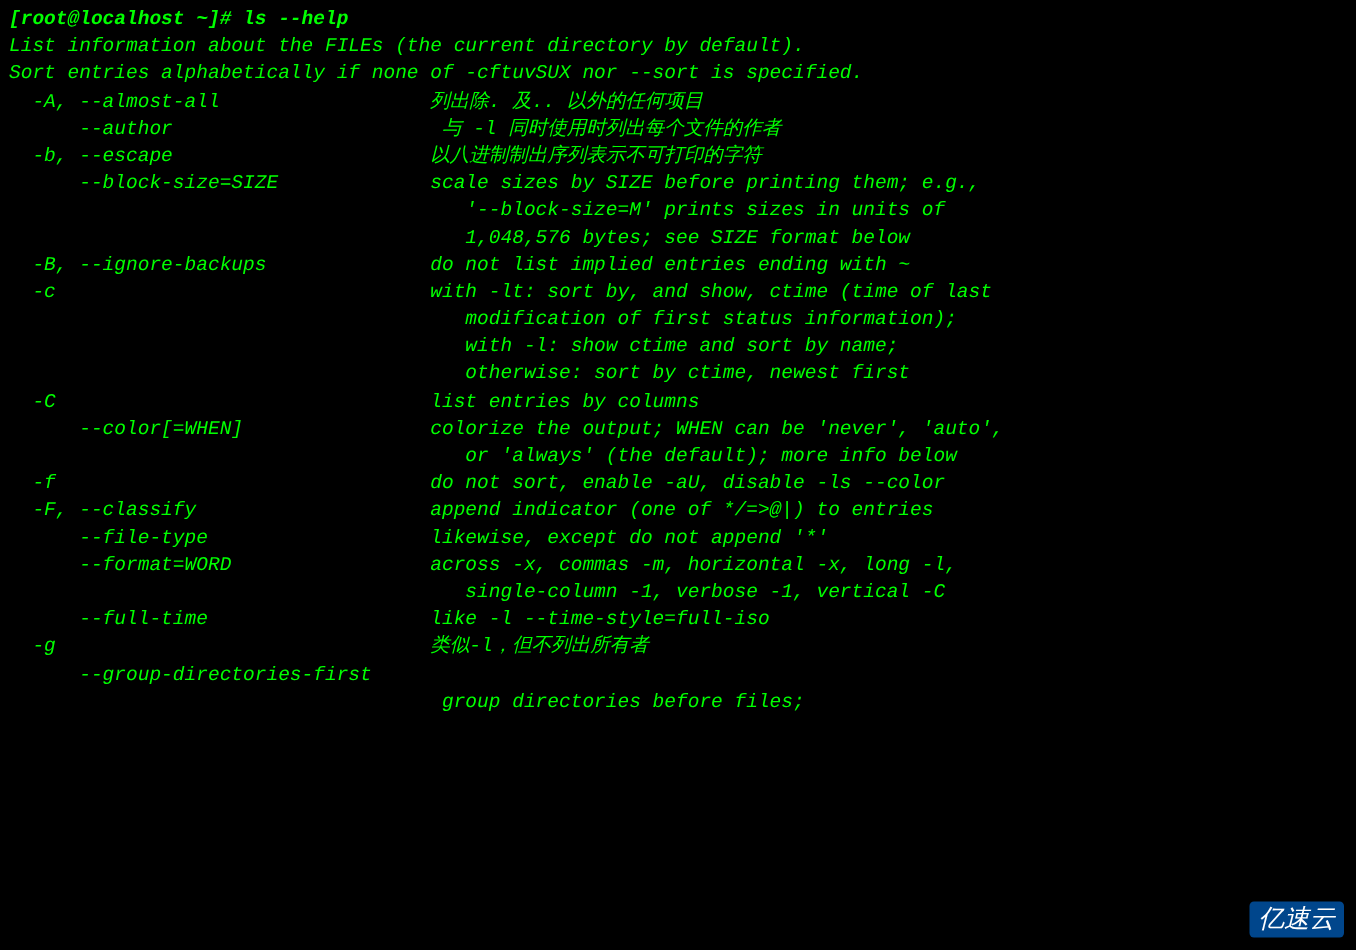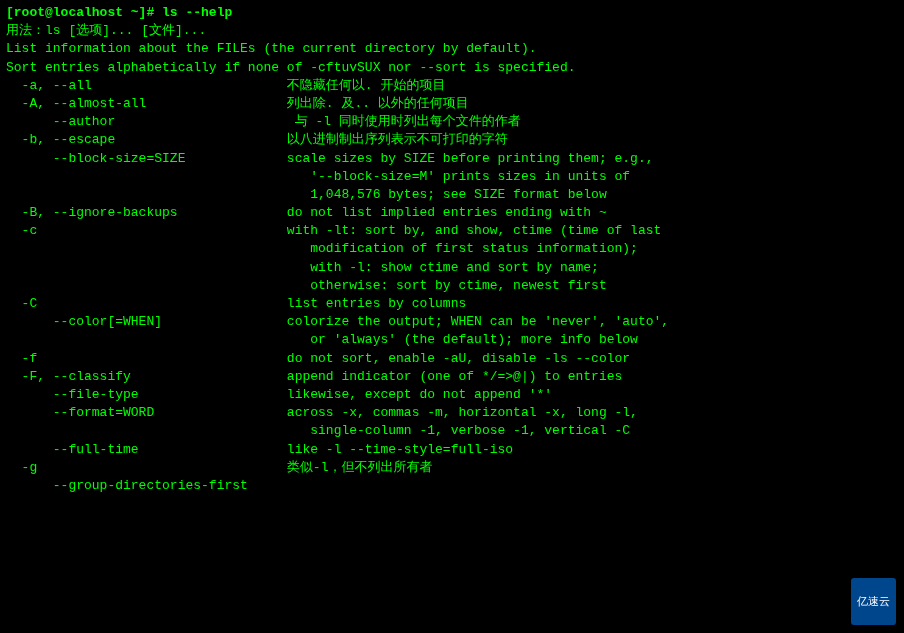--- a/index.html
+++ b/index.html
@@ -19,54 +19,53 @@
       overflow: hidden;
     }
 
     .terminal {
       background-color: #000000;
       width: 904px;
       height: 633px;
       padding: 4px 6px;
       position: relative;
       overflow: hidden;
+      font-style: italic;
     }
 
     .line {
       white-space: pre;
       display: block;
     }
 
     .bold {
       font-weight: bold;
     }
 
     .watermark {
       position: absolute;
       bottom: 8px;
       right: 8px;
       background-color: rgba(0, 100, 200, 0.7);
       color: white;
-      font-size: 11px;
-      padding: 16px 6px;
+      font-size: 17px;
+      padding: 0 6px;
       border-radius: 3px;
       font-family: Arial, sans-serif;
     }
   </style>
 </head>
 <body>
 
 <div class="terminal">
   <div id="lines-container">
       <span class="line bold">[root@localhost ~]# ls --help</span>
-      <span class="line">用法：ls [选项]... [文件]...</span>
       <span class="line">List information about the FILEs (the current directory by default).</span>
       <span class="line">Sort entries alphabetically if none of -cftuvSUX nor --sort is specified.</span>
       <span class="line"></span>
-      <span class="line">  -a, --all                         不隐藏任何以. 开始的项目</span>
       <span class="line">  -A, --almost-all                  列出除. 及.. 以外的任何项目</span>
       <span class="line">      --author                       与 -l 同时使用时列出每个文件的作者</span>
       <span class="line">  -b, --escape                      以八进制制出序列表示不可打印的字符</span>
       <span class="line">      --block-size=SIZE             scale sizes by SIZE before printing them; e.g.,</span>
       <span class="line">                                       '--block-size=M' prints sizes in units of</span>
       <span class="line">                                       1,048,576 bytes; see SIZE format below</span>
       <span class="line">  -B, --ignore-backups              do not list implied entries ending with ~</span>
       <span class="line">  -c                                with -lt: sort by, and show, ctime (time of last</span>
       <span class="line">                                       modification of first status information);</span>
       <span class="line">                                       with -l: show ctime and sort by name;</span>
@@ -75,15 +74,16 @@
       <span class="line">      --color[=WHEN]                colorize the output; WHEN can be 'never', 'auto',</span>
       <span class="line">                                       or 'always' (the default); more info below</span>
       <span class="line">  -f                                do not sort, enable -aU, disable -ls --color</span>
       <span class="line">  -F, --classify                    append indicator (one of */=&gt;@|) to entries</span>
       <span class="line">      --file-type                   likewise, except do not append '*'</span>
       <span class="line">      --format=WORD                 across -x, commas -m, horizontal -x, long -l,</span>
       <span class="line">                                       single-column -1, verbose -1, vertical -C</span>
       <span class="line">      --full-time                   like -l --time-style=full-iso</span>
       <span class="line">  -g                                类似-l，但不列出所有者</span>
       <span class="line">      --group-directories-first</span>
+      <span class="line">                                     group directories before files;</span>
     </div>
   <div class="watermark">亿速云</div>
 </div>
 
 </body></html>

